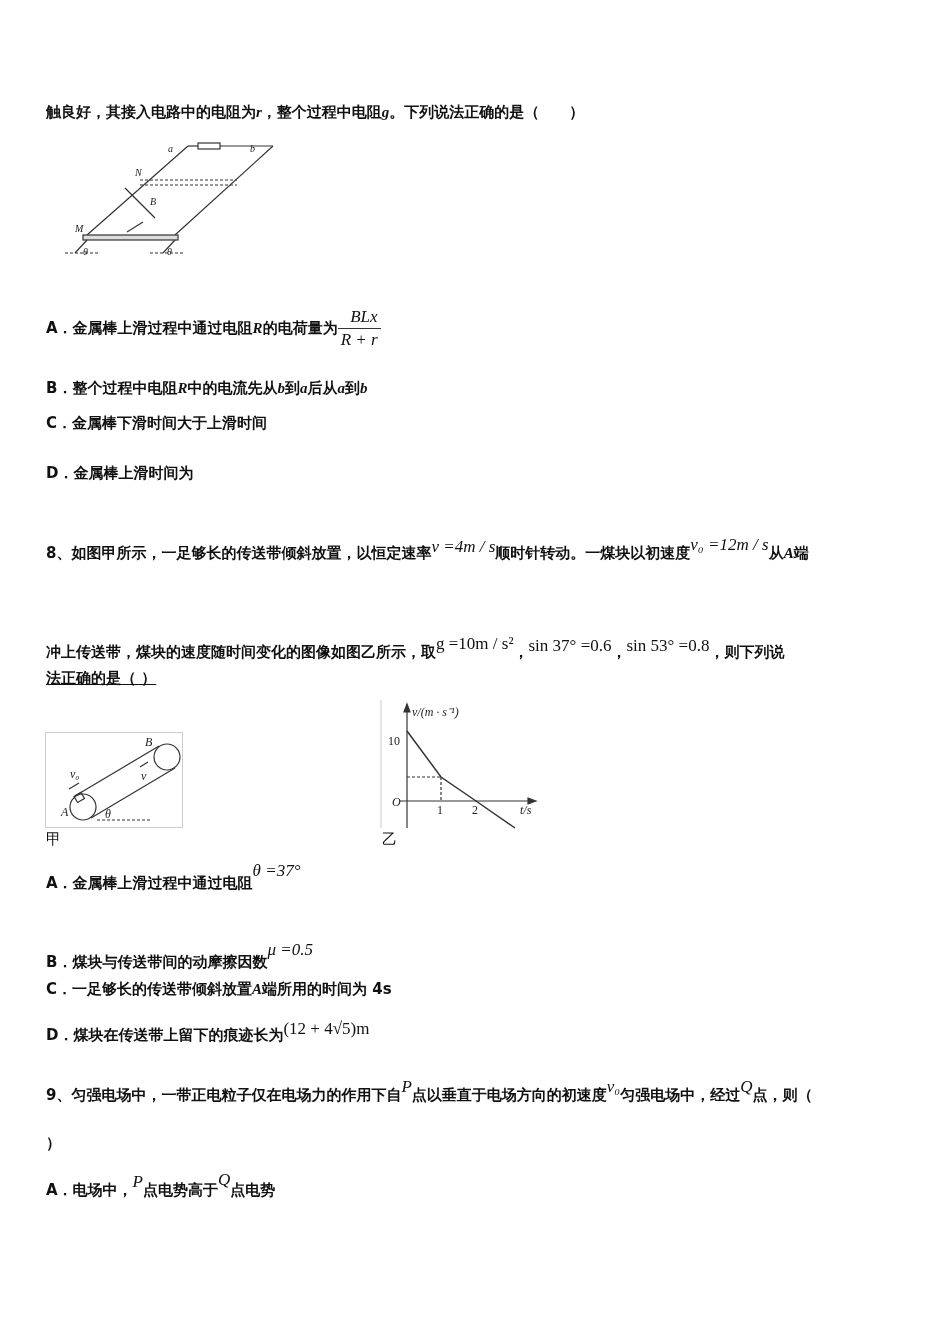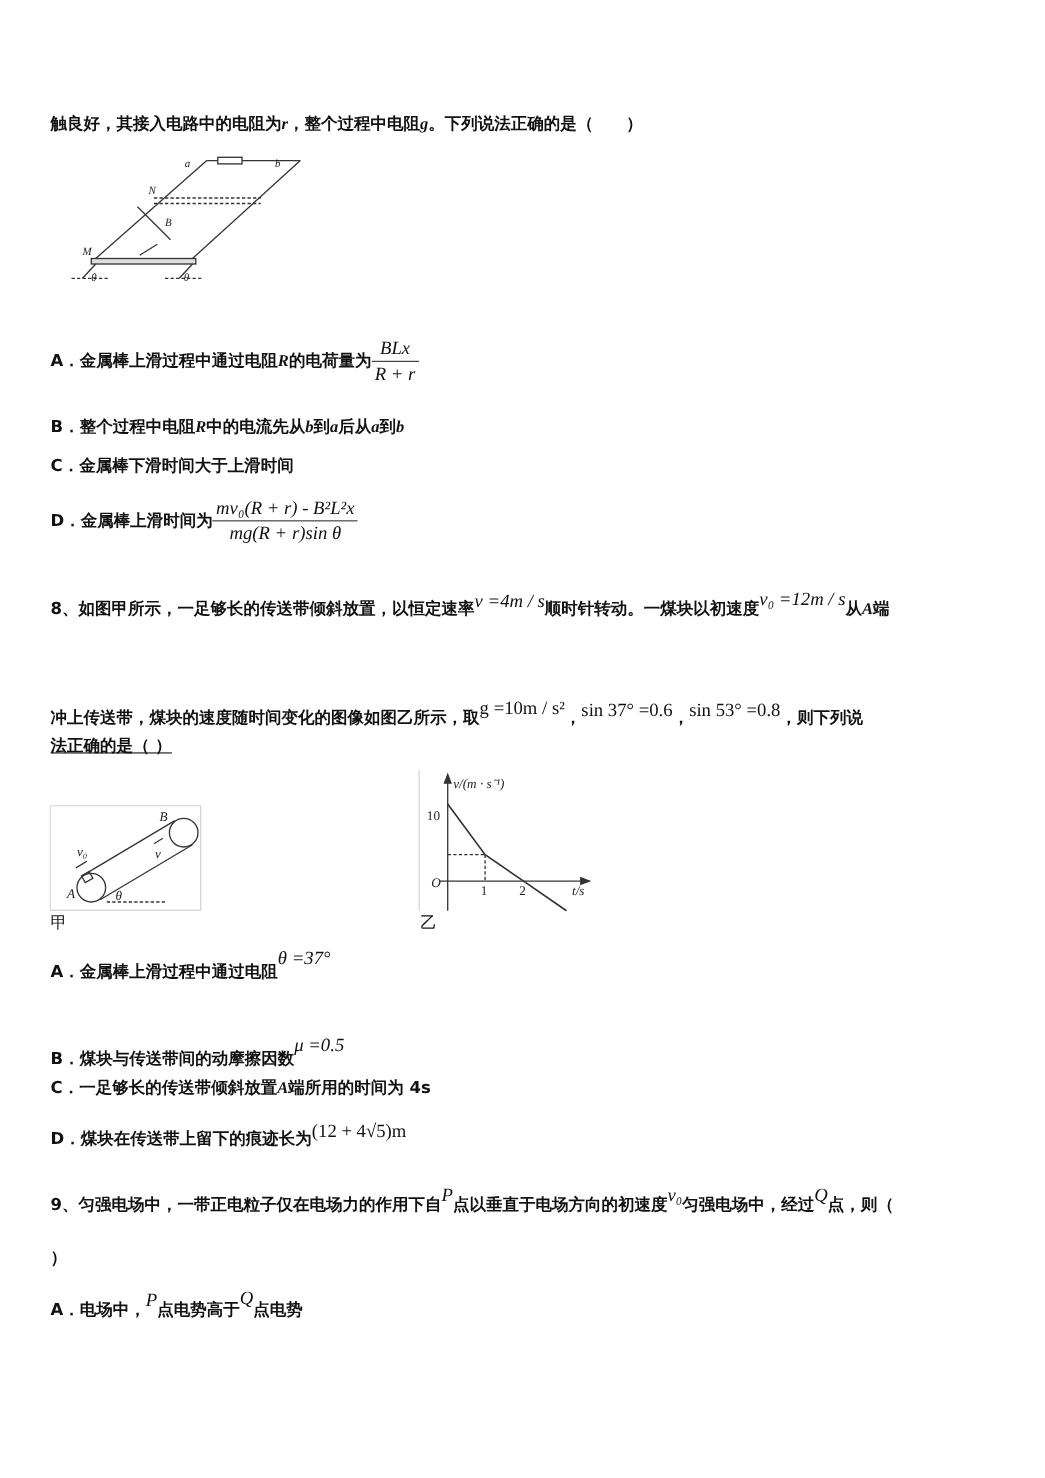--- a/index.html
+++ b/index.html
@@ -1,21 +1,21 @@
 <!DOCTYPE html>
 <html><head>
 <meta charset="utf-8">
 <style>
   html, body { margin:0; padding:0; background:#ffffff; }
   body { width:950px; height:1344px; position:relative; overflow:hidden;
          font-family:"DejaVu Sans", sans-serif; color:#111; }
   .line { position:absolute; left:46px; font-size:15px; font-weight:bold; white-space:nowrap; line-height:20px; }
   .math { font-family:"Liberation Serif", "DejaVu Serif", serif; font-weight:normal; font-size:17px;margin-top:20px; }
   .it { font-style:italic; font-family:"Liberation Serif", serif; }
-  .frac { display:inline-block; vertical-align:middle; text-align:center; font-family:"Liberation Serif", serif; font-weight:normal; font-size:17px; }
+  .frac { display:inline-block; vertical-align:middle; text-align:right; font-family:"Liberation Serif", serif; font-weight:normal; font-size:17px; }
   .frac .num { display:block; padding:0 3px; border-bottom:1px solid #333; line-height:22px; }
   .frac .den { display:block; padding:0 3px; line-height:22px; }
   .fig { position:absolute; }
   .caption { position:absolute; font-size:15px; }
 </style>
 </head>
 <body>
 
 <div class="line" style="top:102px;">
   <span>触良好，其接入电路中的电阻为</span><span class="it">r</span><span>，整个过程中电阻</span><span class="it">g</span><span>。下列说法正确的是（　　）</span>
@@ -56,21 +56,21 @@
 
 <div class="line" style="top:378px;">
   <span>B．</span><span>整个过程中电阻</span><span class="it">R</span><span>中的电流先从</span><span class="it">b</span><span>到</span><span class="it">a</span><span>后从</span><span class="it">a</span><span>到</span><span class="it">b</span>
 </div>
 
 <div class="line" style="top:413px;">
   <span>C．</span><span>金属棒下滑时间大于上滑时间</span>
 </div>
 
 <div class="line" style="top:450px;line-height:46px;">
-  <span>D．</span><span>金属棒上滑时间为</span><span class="frac"><span class="num it">mv₀(R + r) - B²L²x</span><span class="den it">mg(R + r)sin θ</span></span>
+  <span>D．</span><span>金属棒上滑时间为</span>
 </div>
 
 <div class="line" style="top:543px;">
   <span>8、如图甲所示，一足够长的传送带倾斜放置，以恒定速率</span><span class="math it" style="position:relative;top:-6px;">v =4m / s</span><span>顺时针转动。一煤块以初速度</span><span class="math it" style="position:relative;top:-8px;">v₀ =12m / s</span><span>从</span><span class="it">A</span><span>端</span>
 </div>
 <div class="line" style="top:642px;">
   <span>冲上传送带，煤块的速度随时间变化的图像如图乙所示，取</span><span class="math" style="position:relative;top:-8px;">g =10m / s²</span><span>，</span><span class="math" style="position:relative;top:-6px;">sin 37° =0.6</span><span>，</span><span class="math" style="position:relative;top:-6px;">sin 53° =0.8</span><span>，则下列说</span>
 </div>
 <div class="line" style="top:668px;text-decoration:underline;">
   <span>法正确的是（ ）</span>

